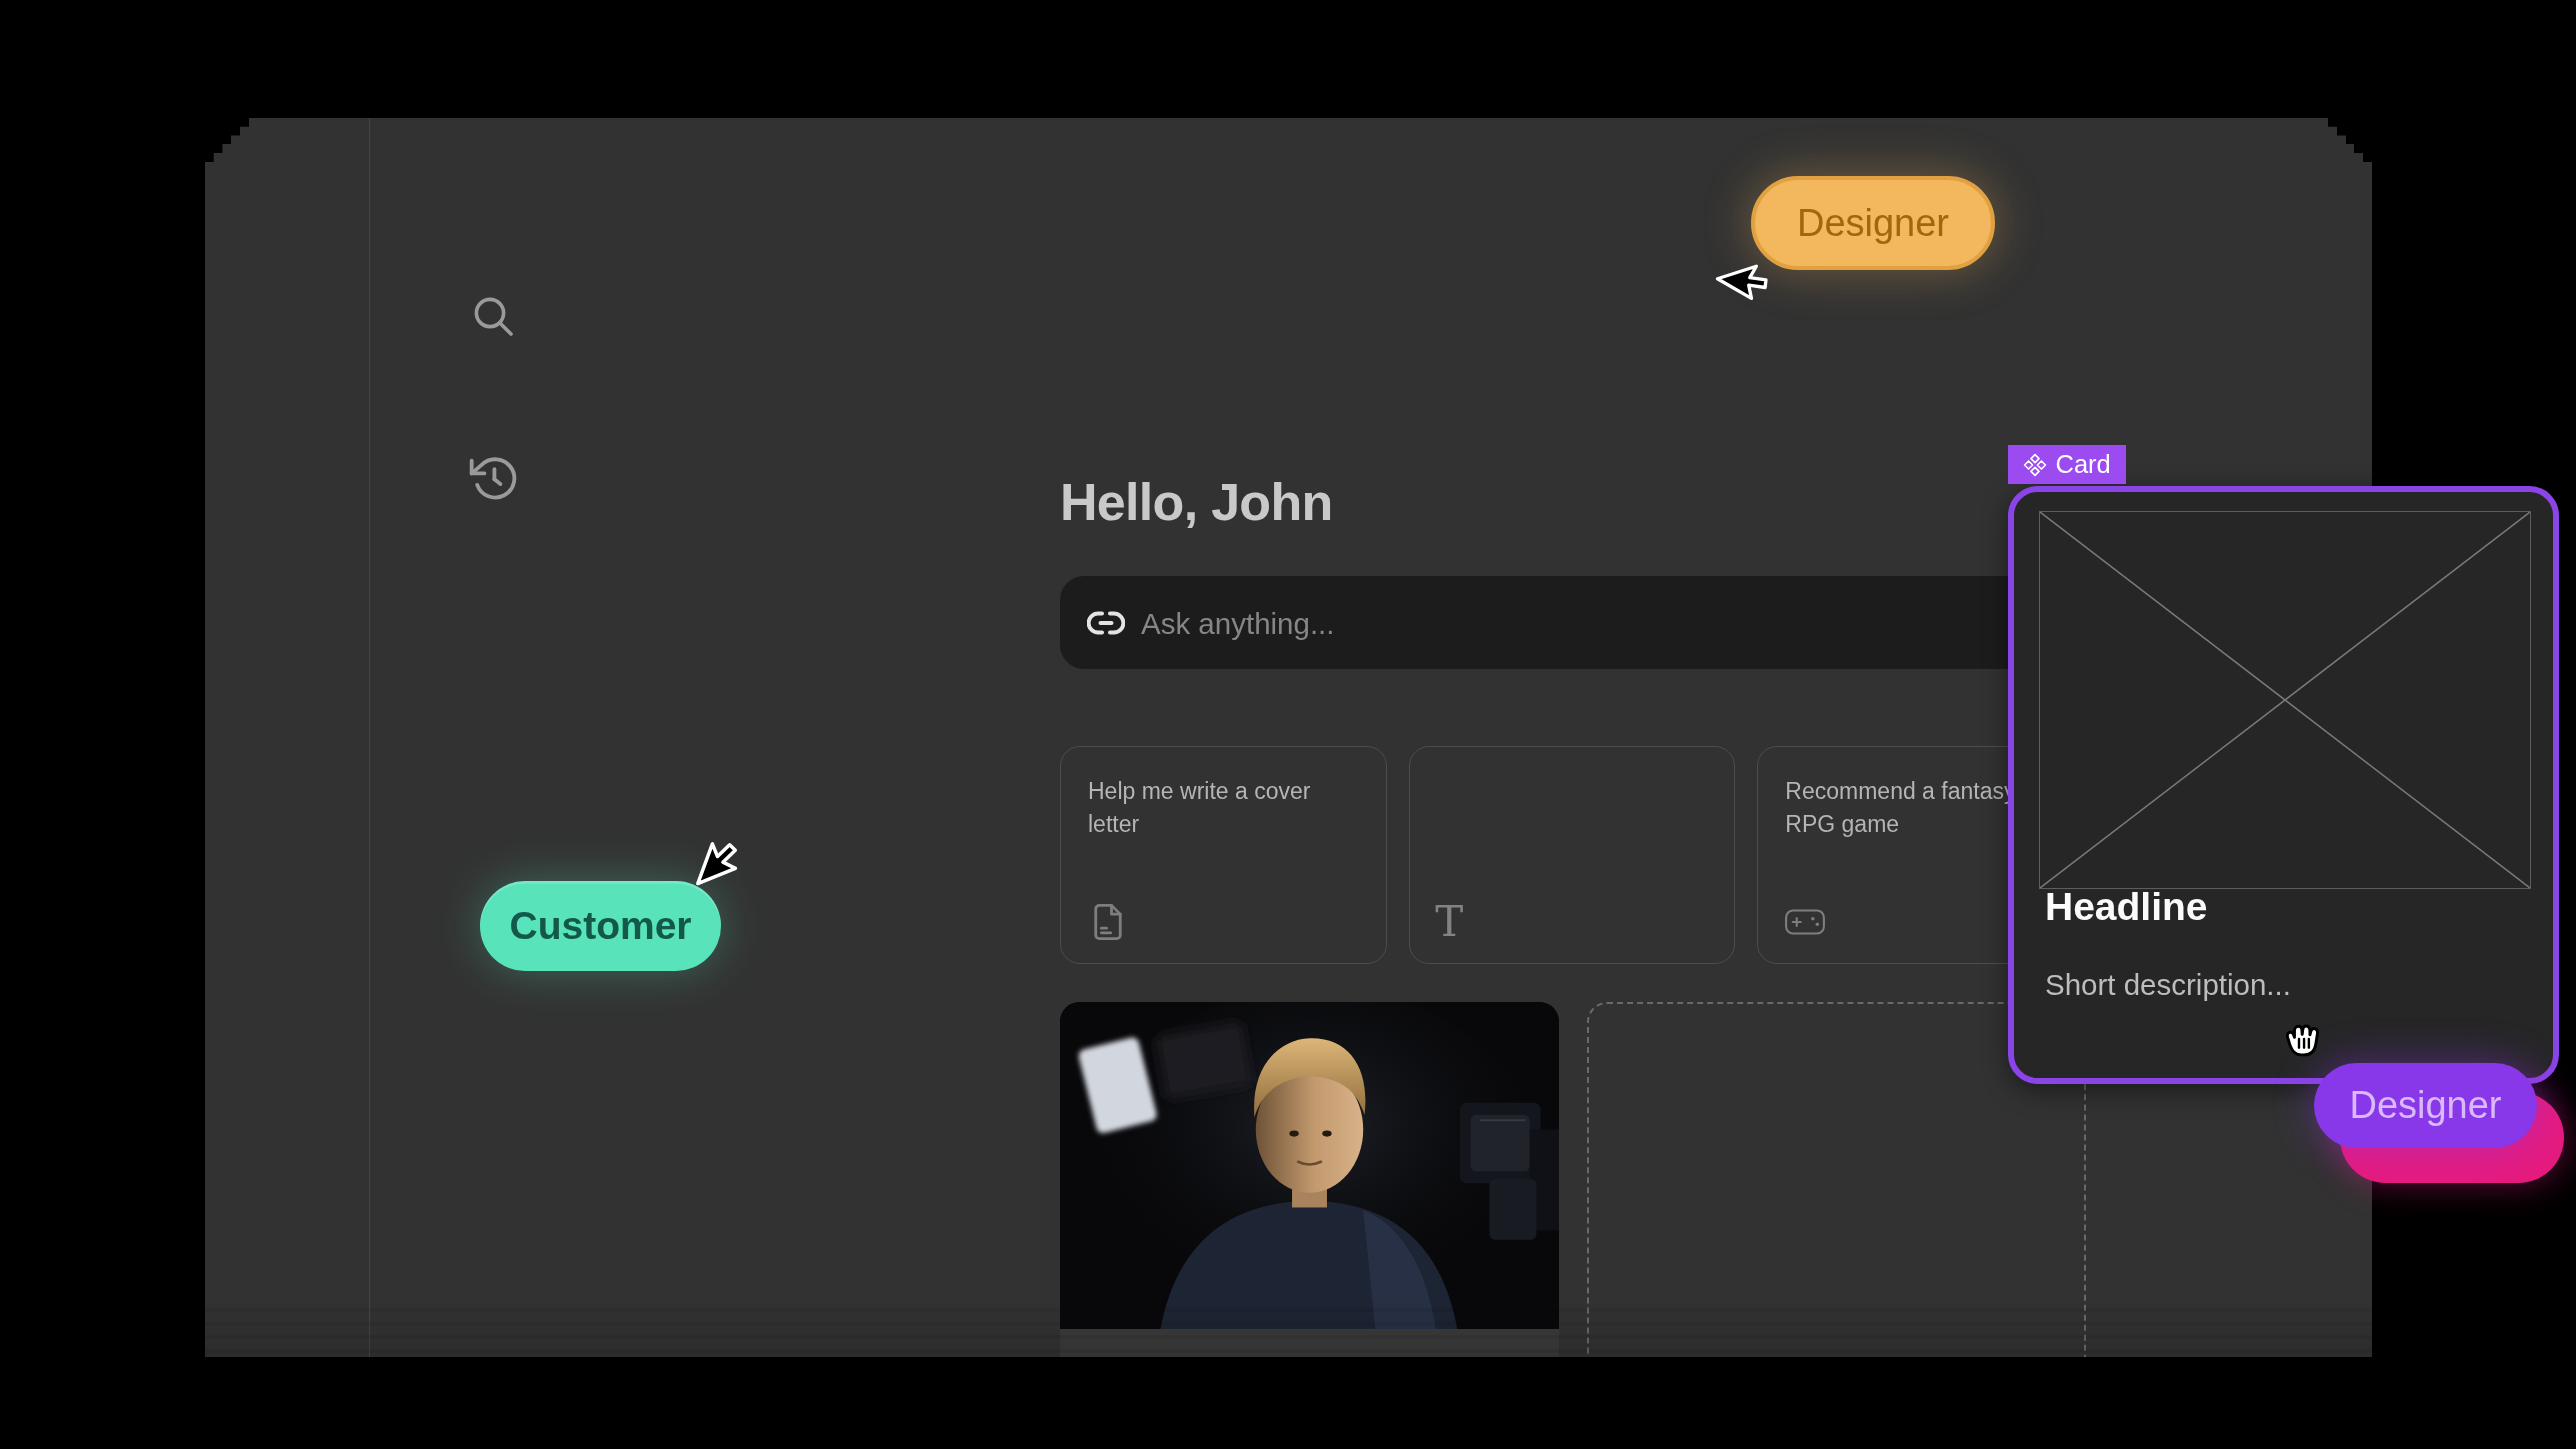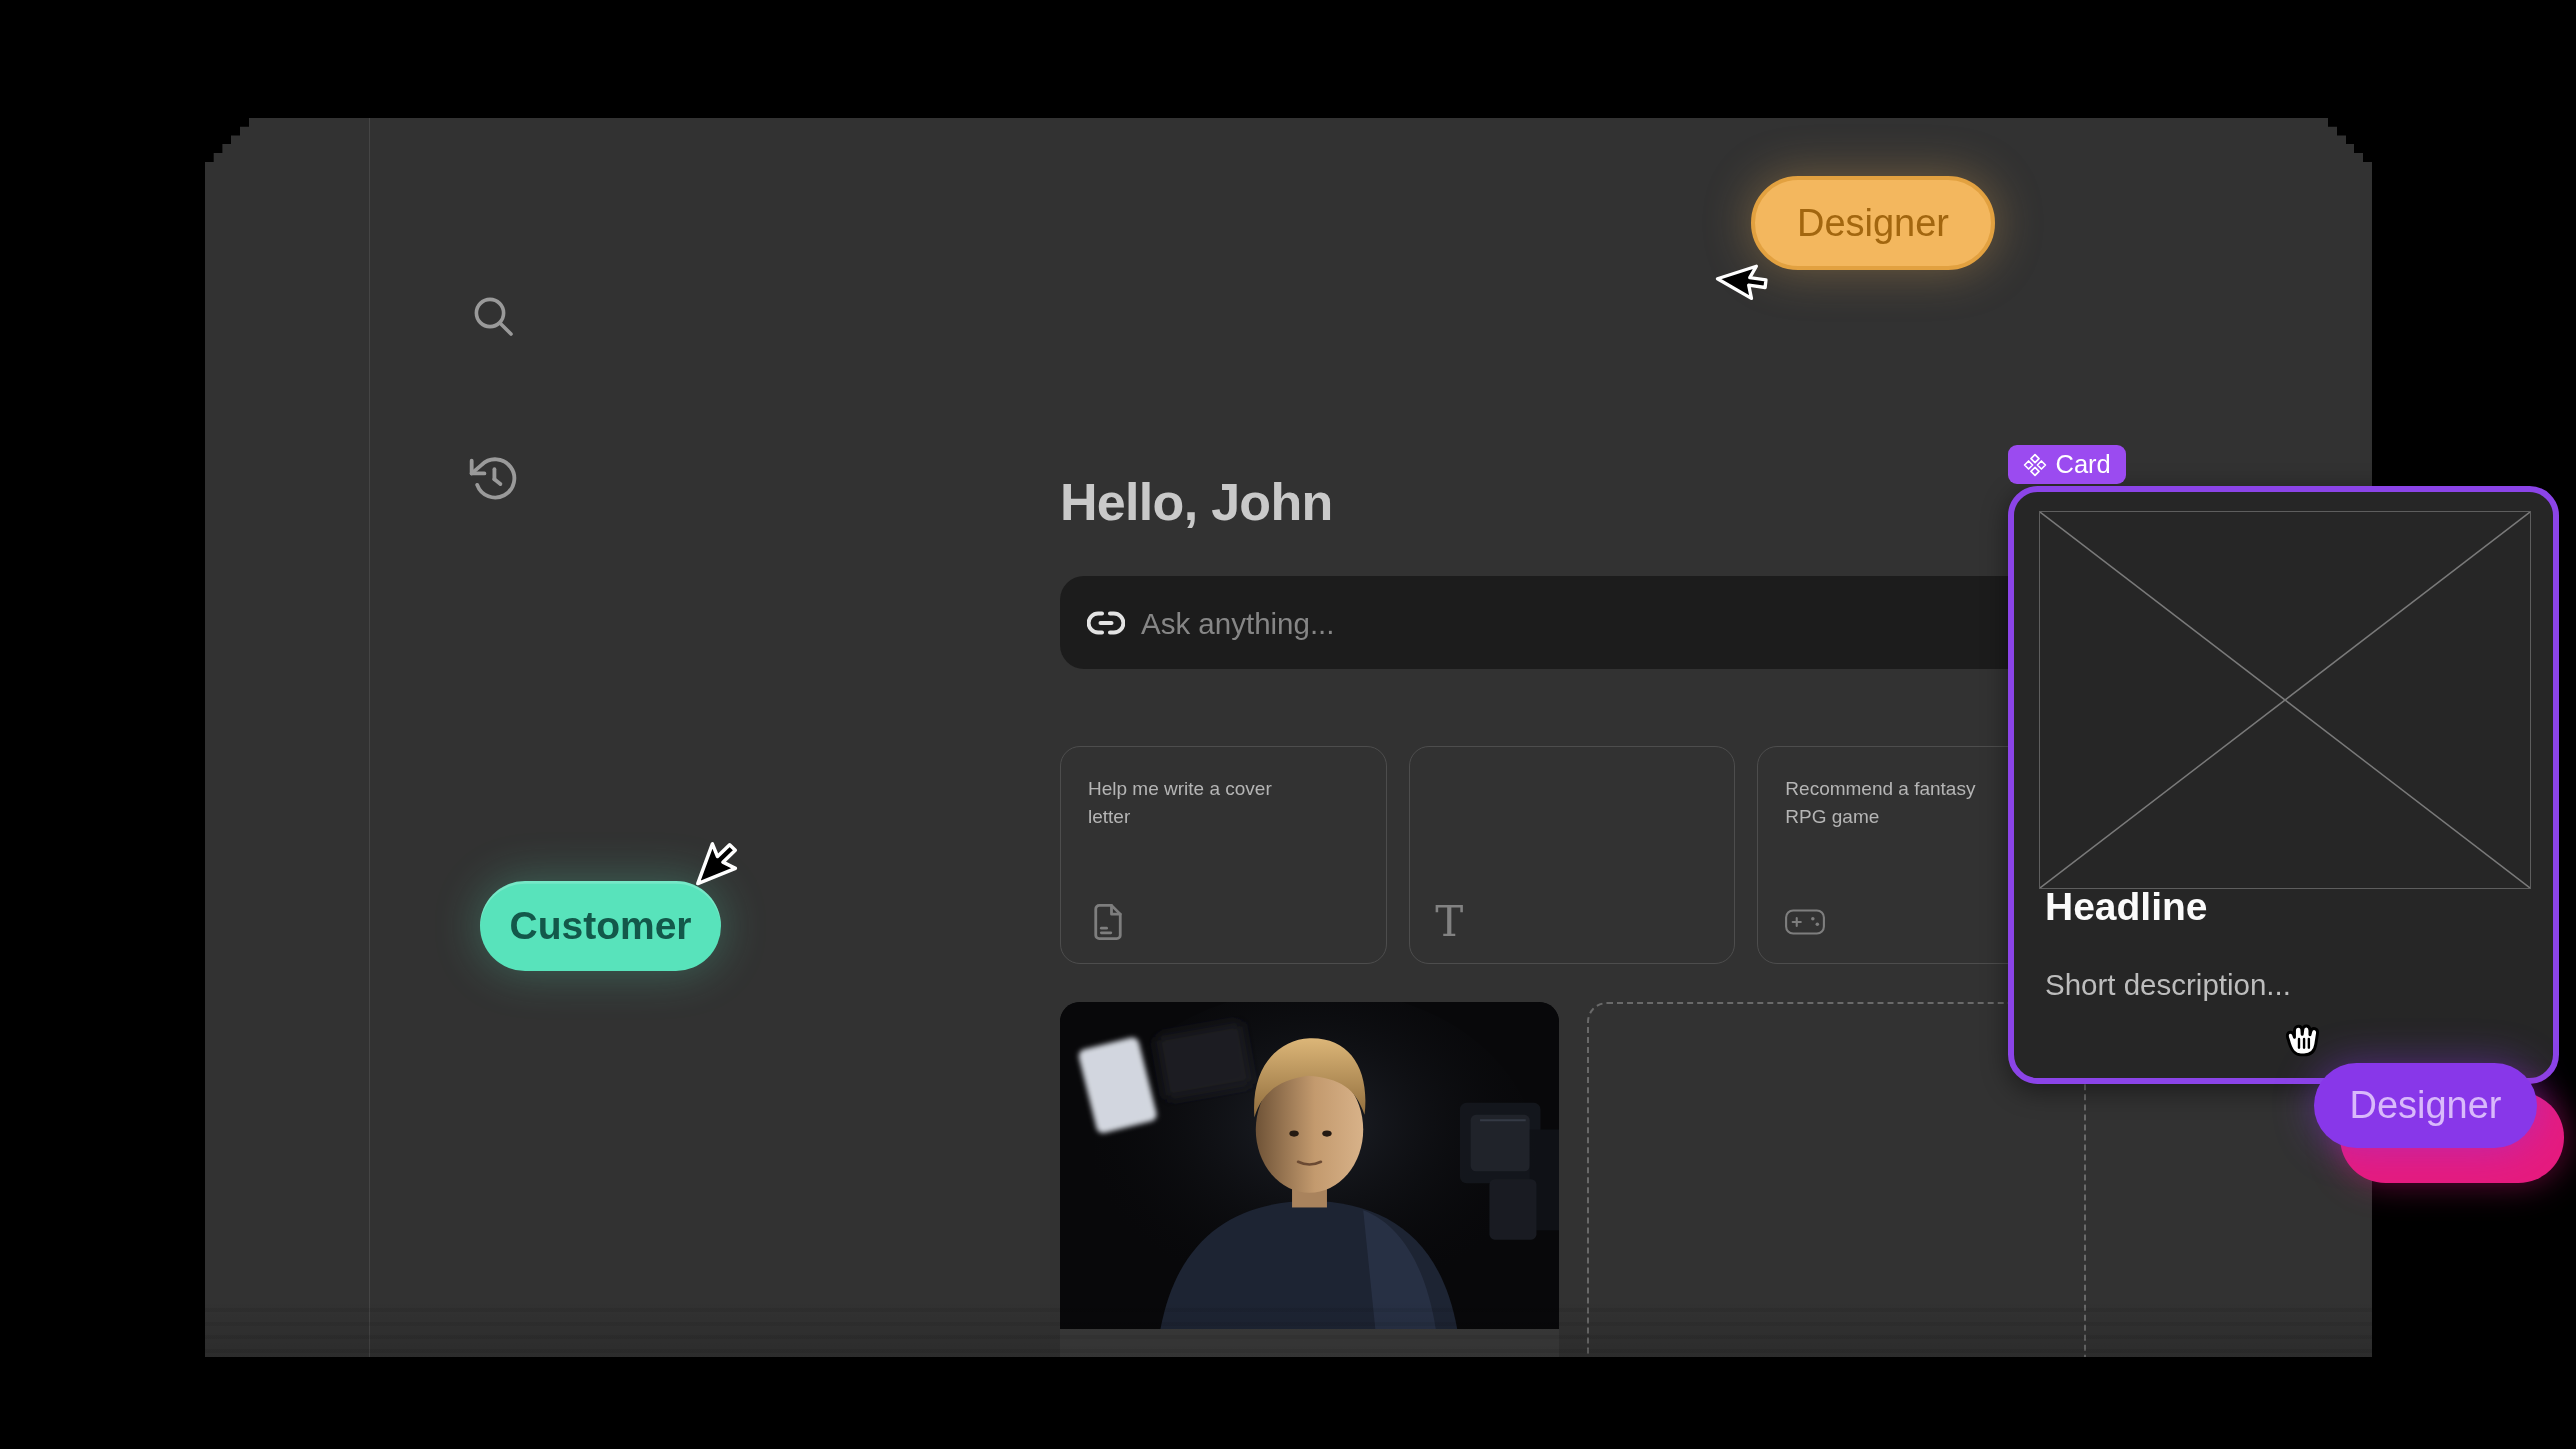--- a/index.html
+++ b/index.html
@@ -29,21 +29,21 @@
   .ask-input{position:absolute;left:79px;top:0;width:839px;height:100%;background:transparent;border:0;outline:none;
     font-family:inherit;font-size:29.5px;color:#cfcfcf;}
   .ask-input::placeholder{color:#868686;opacity:1;}
   .send-btn{position:absolute;right:21.5px;top:10.7px;width:52px;height:72px;background:#fff;border:0;border-radius:17.4px;
     display:flex;align-items:center;justify-content:center;cursor:pointer;}
   .send-btn svg{width:29.5px;height:29.5px;}
 
   .sugg-row{position:absolute;left:855px;top:628px;width:1024px;display:flex;gap:22px;}
   .sugg-card{position:relative;flex:1;height:218px;border:1.3px solid #4d4d4d;border-radius:20px;box-sizing:border-box;
     padding:28px 27px;cursor:pointer;}
-  .sugg-label span{display:block;font-size:19px;line-height:1.45;color:#b5b5b5;}
+  .sugg-label span{display:block;font-size:23px;line-height:1.45;color:#b5b5b5;}
   .sugg-icon{position:absolute;left:25.5px;bottom:20px;width:42px;height:42px;color:#7e7e7e;}
   .sugg-icon svg{width:100%;height:100%;}
   .t-glyph{font-family:"DejaVu Serif","Liberation Serif",serif;font-size:42px;line-height:42px;color:#828282;}
 
   .content-row{position:absolute;left:855px;top:884px;display:flex;gap:28px;}
   .ai-card{position:relative;width:499px;height:624px;border-radius:20px;background:#3a3a3a;overflow:hidden;cursor:pointer;}
   .ai-photo{position:relative;width:499px;height:327px;background:#08080a;}
   .ai-photo svg{display:block;width:100%;height:100%;}
   .ai-title{position:absolute;left:27px;top:361px;margin:0;font-size:31px;font-weight:700;color:#efefef;}
   .ai-desc{position:absolute;left:27px;top:411px;width:470px;margin:0;}
@@ -51,21 +51,21 @@
   .dashed-card{width:499px;height:624px;border:2px dashed #696969;border-radius:20px;box-sizing:border-box;}
 
   
   .comp-card{position:absolute;left:2008px;top:486px;width:551px;height:598px;background:#262626;
     border:6px solid #8b44e8;border-radius:29.5px;box-sizing:border-box;box-shadow:0 6.7px 27px rgba(0,0,0,.45);z-index:3;}
   .img-ph{position:absolute;left:25px;top:19px;width:490px;height:376px;border:0.7px solid #5e5e5e;}
   .img-ph svg{display:block;width:100%;height:100%;}
   .comp-headline{position:absolute;left:31px;top:393px;margin:0;font-size:39px;font-weight:700;color:#fafafa;}
   .comp-desc{position:absolute;left:31px;top:476px;margin:0;font-size:29.5px;color:#bdbdbd;}
   .comp-badge{position:absolute;left:2008px;top:445px;height:39px;display:inline-flex;align-items:center;gap:8.7px;
-    padding:0 14.8px;background:#9b4bf0;border-radius:9px;z-index:4;}
+    padding:0 14.8px;background:#9b4bf0;border-radius:0;z-index:4;}
   .comp-badge svg{width:24px;height:24px;}
   .comp-badge .lbl{font-size:25.5px;color:#fff;}
 
   
   .pill{position:absolute;display:flex;align-items:center;justify-content:center;box-sizing:border-box;z-index:4;}
   .pill-developer{left:1751px;top:176px;width:244px;height:94px;border-radius:47px;background:#f3b75e;
     border:4px solid #e2a140;box-shadow:0 0 47px rgba(240,180,92,.35);}
   .pill-developer .lbl{font-size:38px;font-weight:500;color:#a2660f;}
   .pill-customer{left:480px;top:881px;width:241px;height:90px;border-radius:45px;background:#58e3bb;
     box-shadow:0 0 47px rgba(88,227,187,.30),inset 0 2.7px 0 rgba(255,255,255,.18);}

